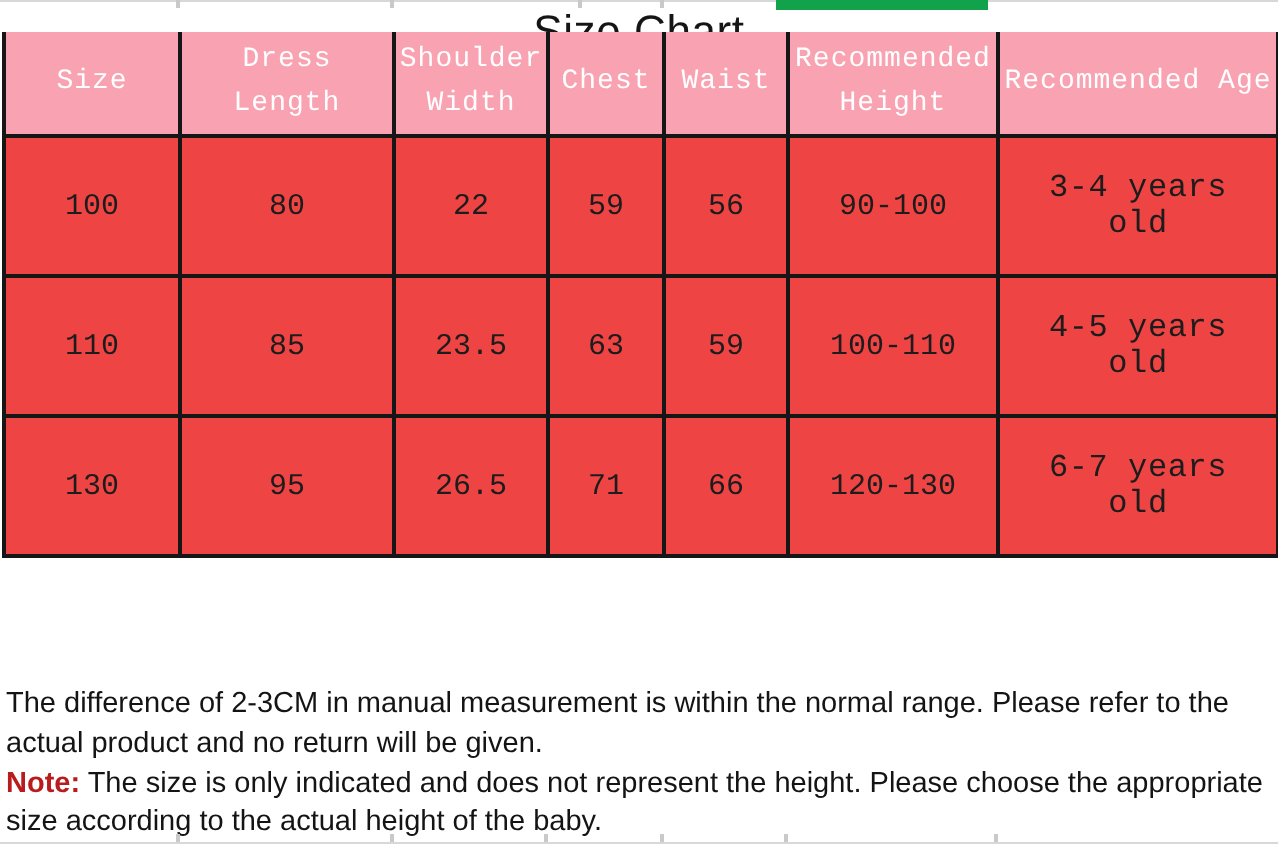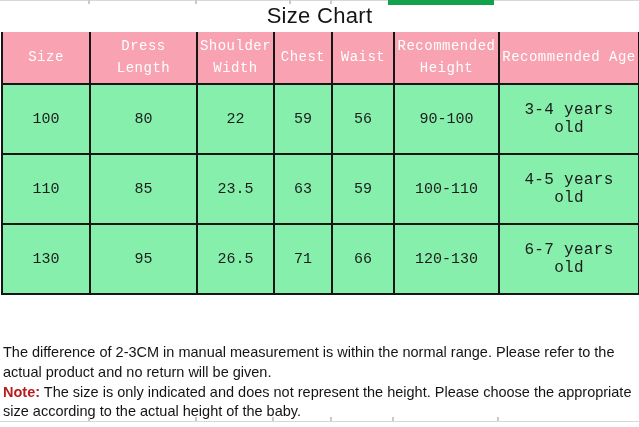--- a/index.html
+++ b/index.html
@@ -26,33 +26,33 @@
   .green-bar {
     position: absolute; left: 388px; top: 0;
     width: 106px; height: 5px; background: #12A24B;
   }
   .page-title {
     position: absolute; top: 3px; left: 0; width: 639px;
     text-align: center; font-size: 22px; color: #151515;
     letter-spacing: 0.3px;
   }
   table.size-table {
-    position: absolute; top: 32px; left: 1px; width: 637px;
+    position: absolute; top: 16px; left: 1px; width: 637px;
     border-collapse: collapse; table-layout: fixed;
   }
   .size-table th {
     background: #F8A2B2; color: #ffffff;
     font-family: "Liberation Mono", monospace;
     font-weight: normal; font-size: 14px; letter-spacing: 0.5px;
     height: 52px; line-height: 1.55; text-align: center;
     border: 2px solid #161616; border-top: none;
     padding: 0 1px; overflow: hidden;
   }
   .size-table td {
-    background: #86efac; color: #1c1c1c;
+    background: #ef4444; color: #1c1c1c;
     font-family: "Liberation Mono", monospace;
     font-size: 15px; text-align: center; height: 40px;
     border: 2px solid #161616; padding: 16px; overflow: hidden;
   }
   .size-table td.age {
     font-weight: normal; font-size: 16px; letter-spacing: 0.3px;
   }
   .footer-notes {
     position: absolute; top: 343px; left: 3px; width: 636px;
     font-size: 14.5px; color: #141414; line-height: 19.8px;

